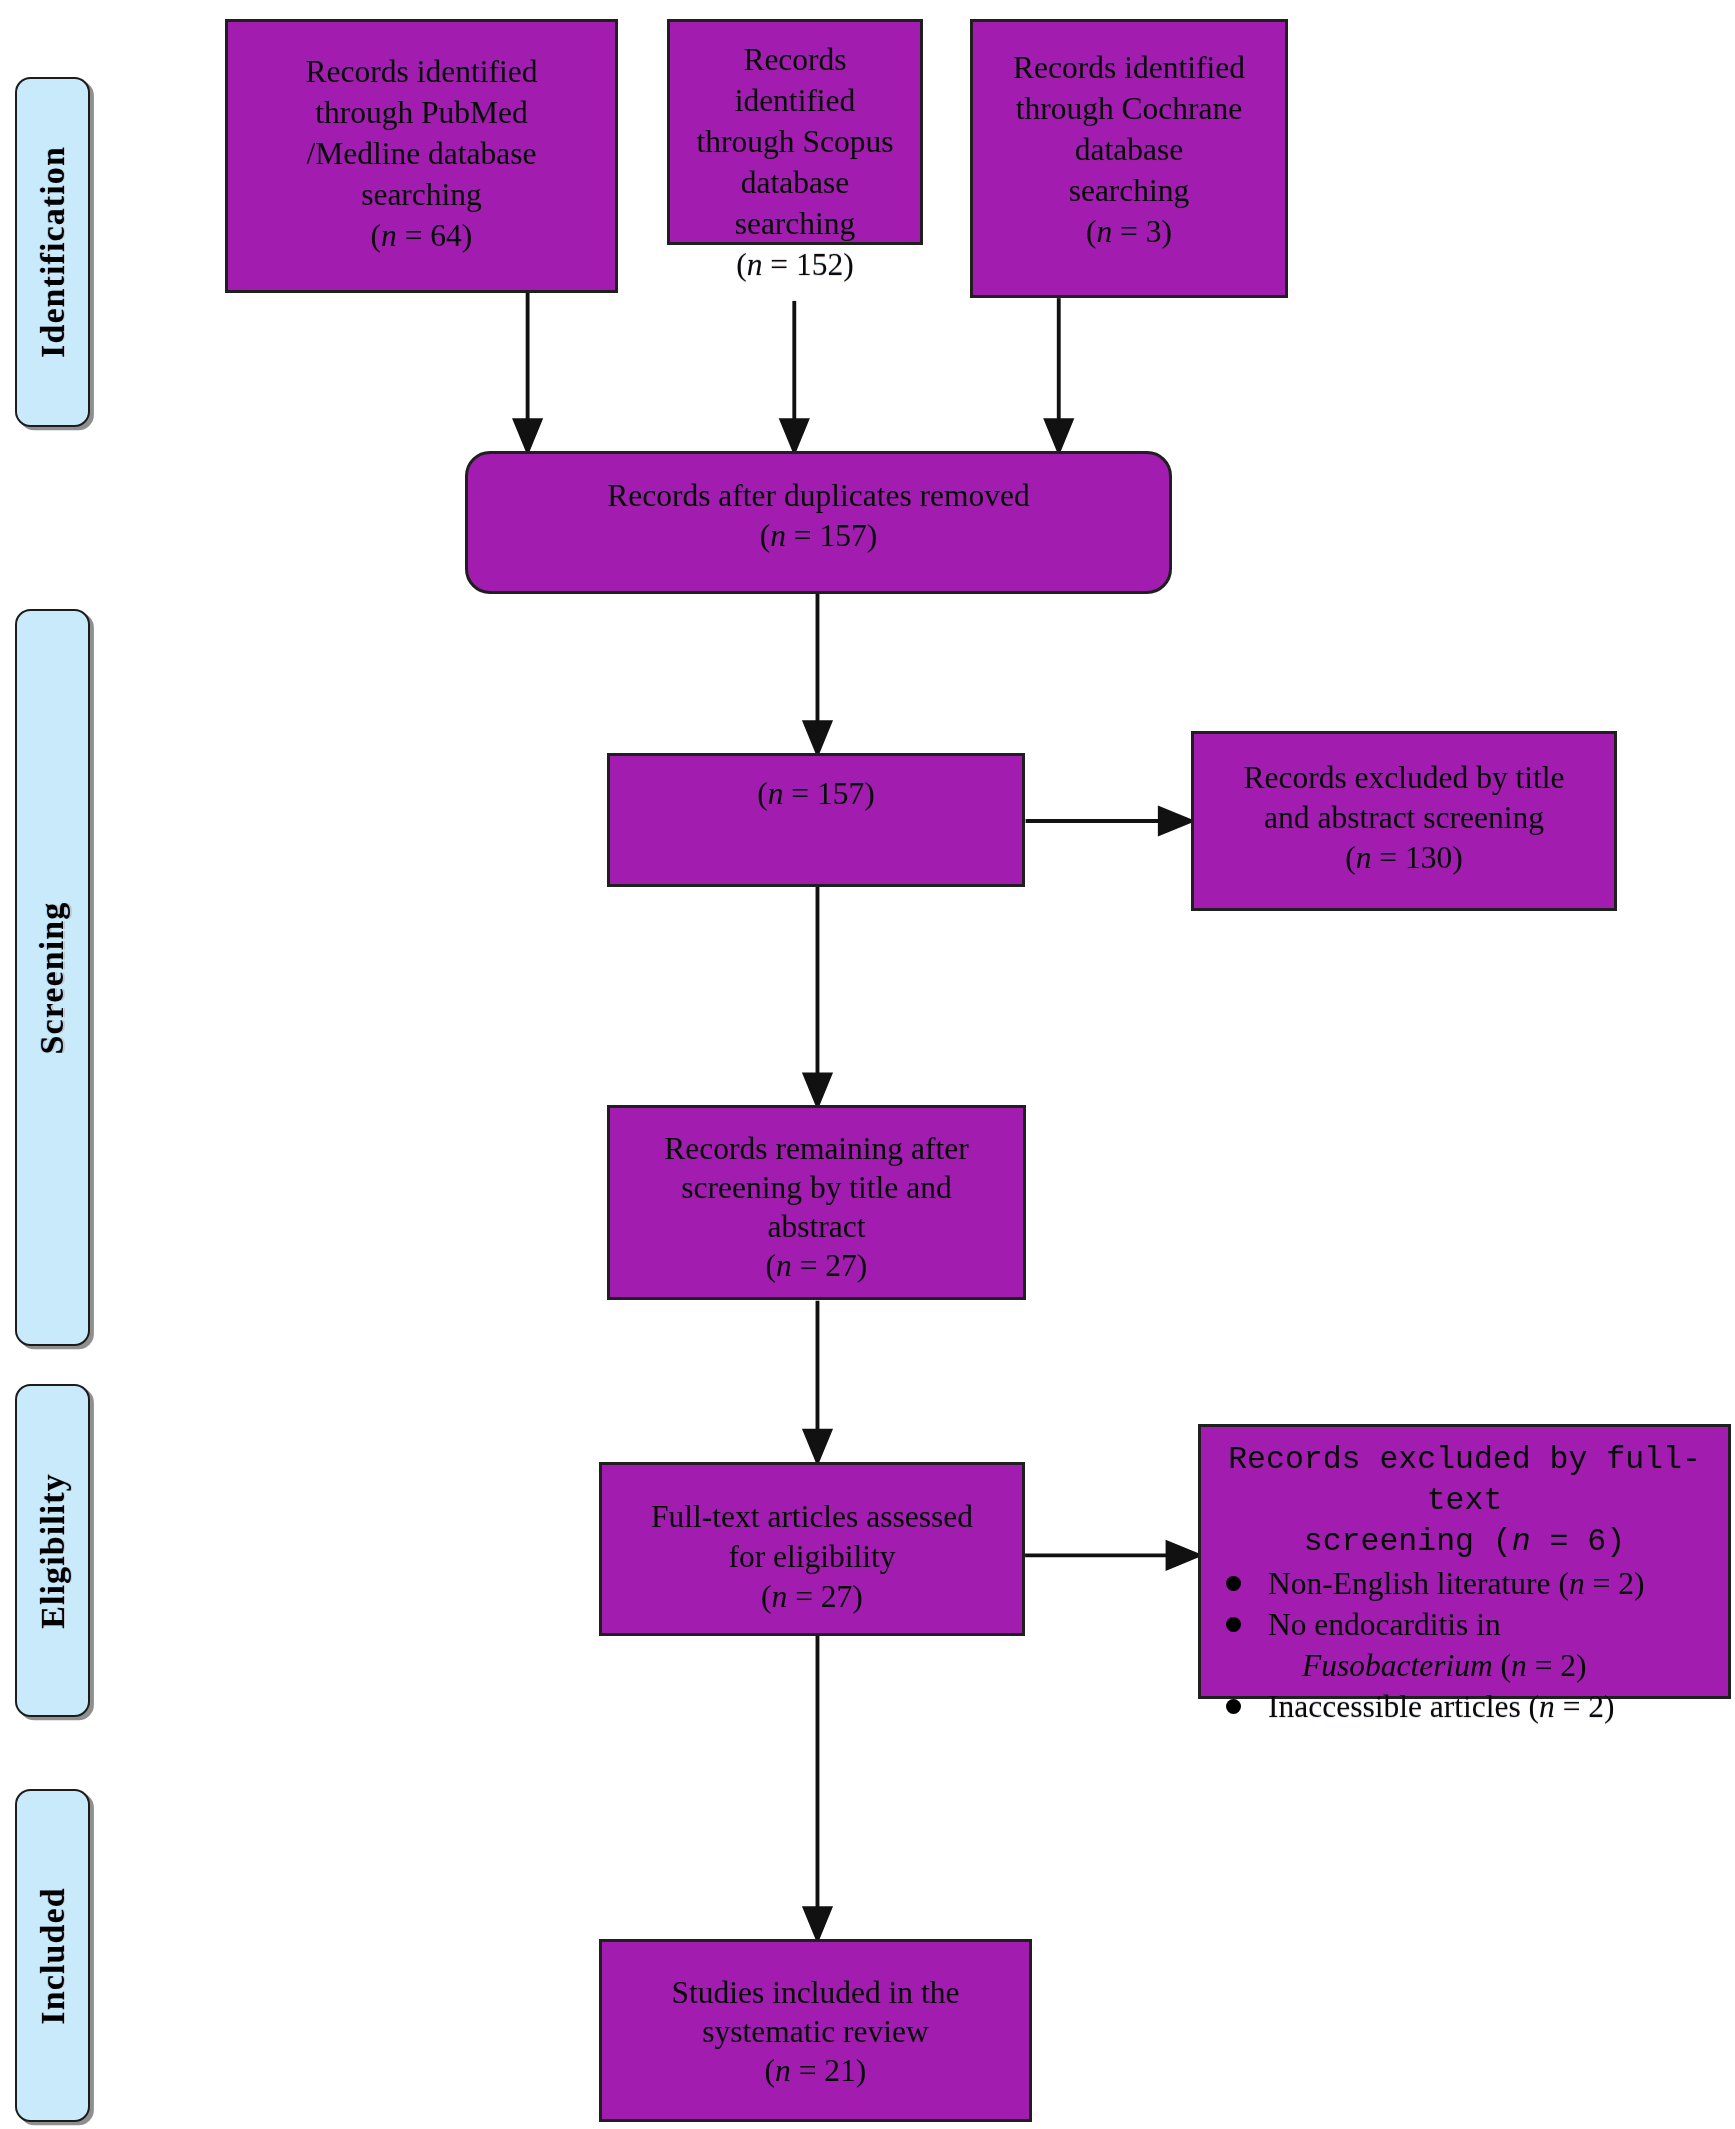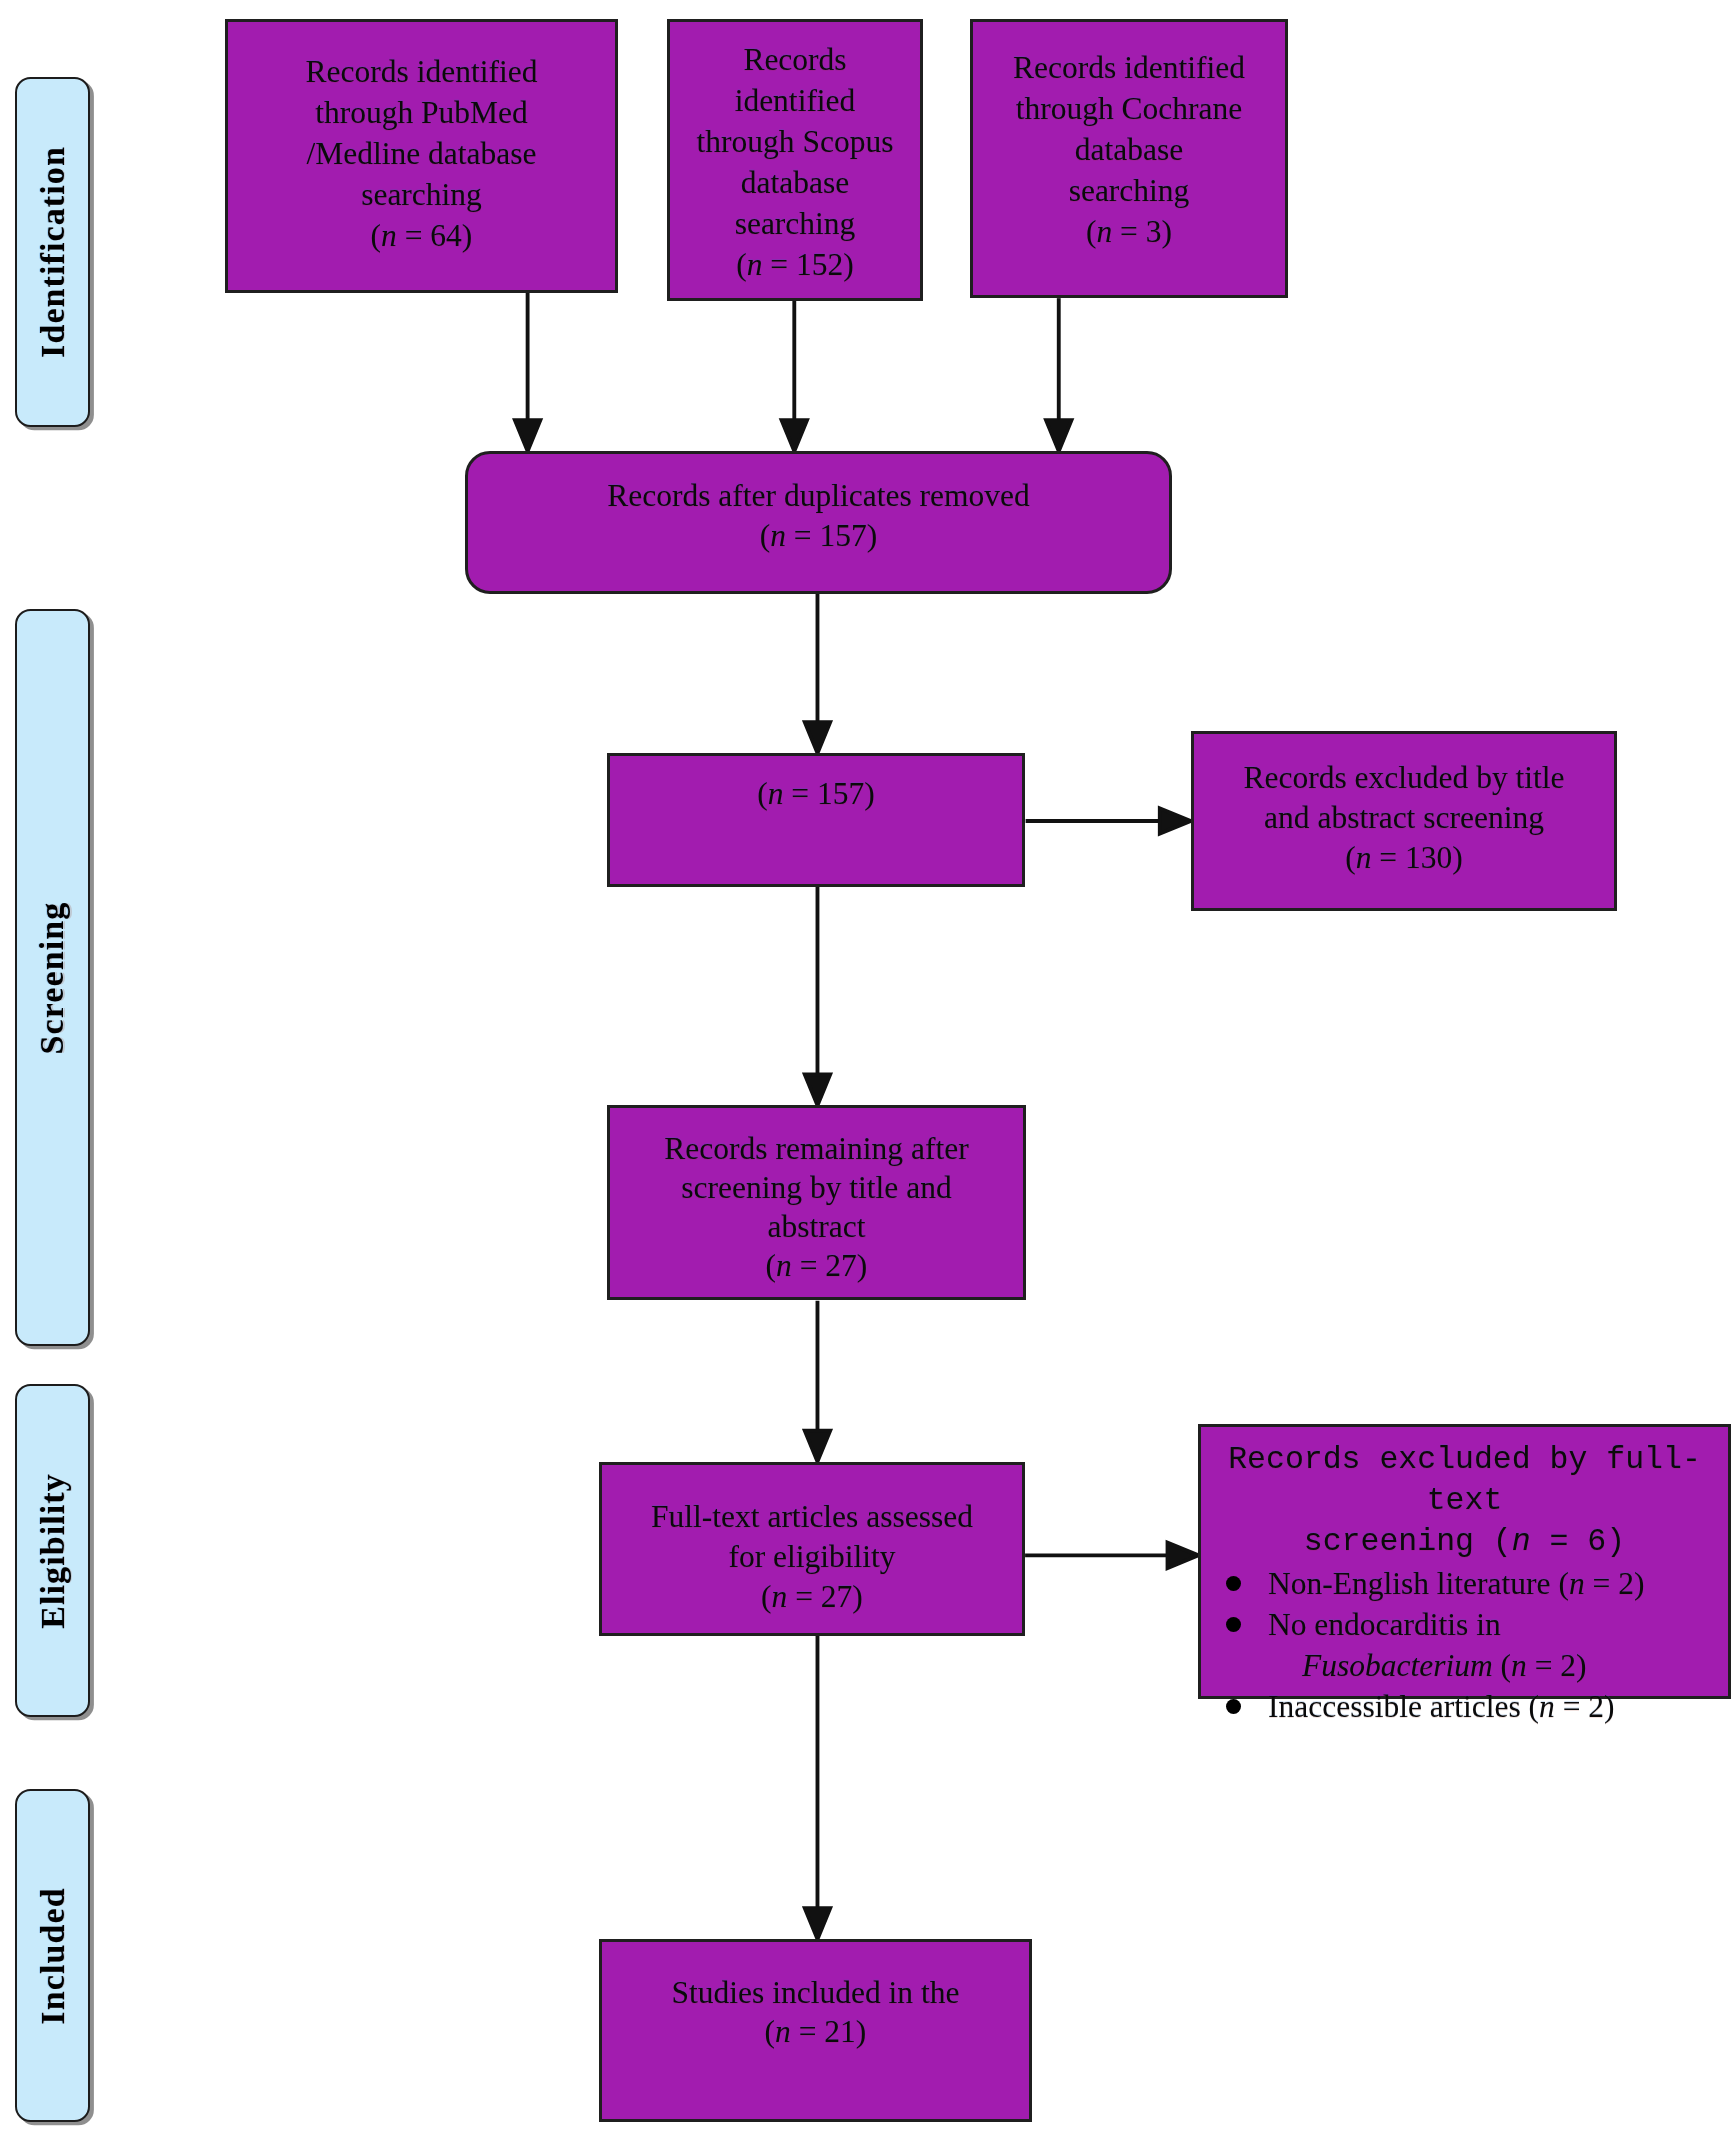--- a/index.html
+++ b/index.html
@@ -105,21 +105,21 @@
   </svg>
 
   <div class="fbox" style="left:225px; top:19px; width:393px; height:274px; padding-top:29px; line-height:41px;">
     <span class="ln">Records identified</span>
     <span class="ln">through PubMed</span>
     <span class="ln">/Medline database</span>
     <span class="ln">searching</span>
     <span class="ln cnt">(<i>n</i> = 64)</span>
   </div>
 
-  <div class="fbox" style="left:667px; top:19px; width:256px; height:282px; padding-top:16.6px; line-height:41px;">
+  <div class="fbox" style="left:667px; top:19px; width:256px; height:226px; padding-top:16.6px; line-height:41px;">
     <span class="ln">Records</span>
     <span class="ln">identified</span>
     <span class="ln">through Scopus</span>
     <span class="ln">database</span>
     <span class="ln">searching</span>
     <span class="ln cnt">(<i>n</i> = 152)</span>
   </div>
 
   <div class="fbox" style="left:970px; top:19px; width:318px; height:279px; padding-top:25px; line-height:41px;">
     <span class="ln">Records identified</span>
@@ -172,17 +172,18 @@
         </li>
         <li>
           <span class="marker"></span>
           <div class="bl"><span>Inaccessible articles (<i>n</i> = 2)</span></div>
         </li>
       </ul>
   </div>
 
   <div class="fbox" style="left:599px; top:1939px; width:433px; height:183px; padding-top:31px; line-height:39px;">
     <span class="ln">Studies included in the</span>
+    <span class="ln">systematic review</span>
     <span class="ln cnt">(<i>n</i> = 21)</span>
   </div>
 
 </div>
 
 
 </body></html>

